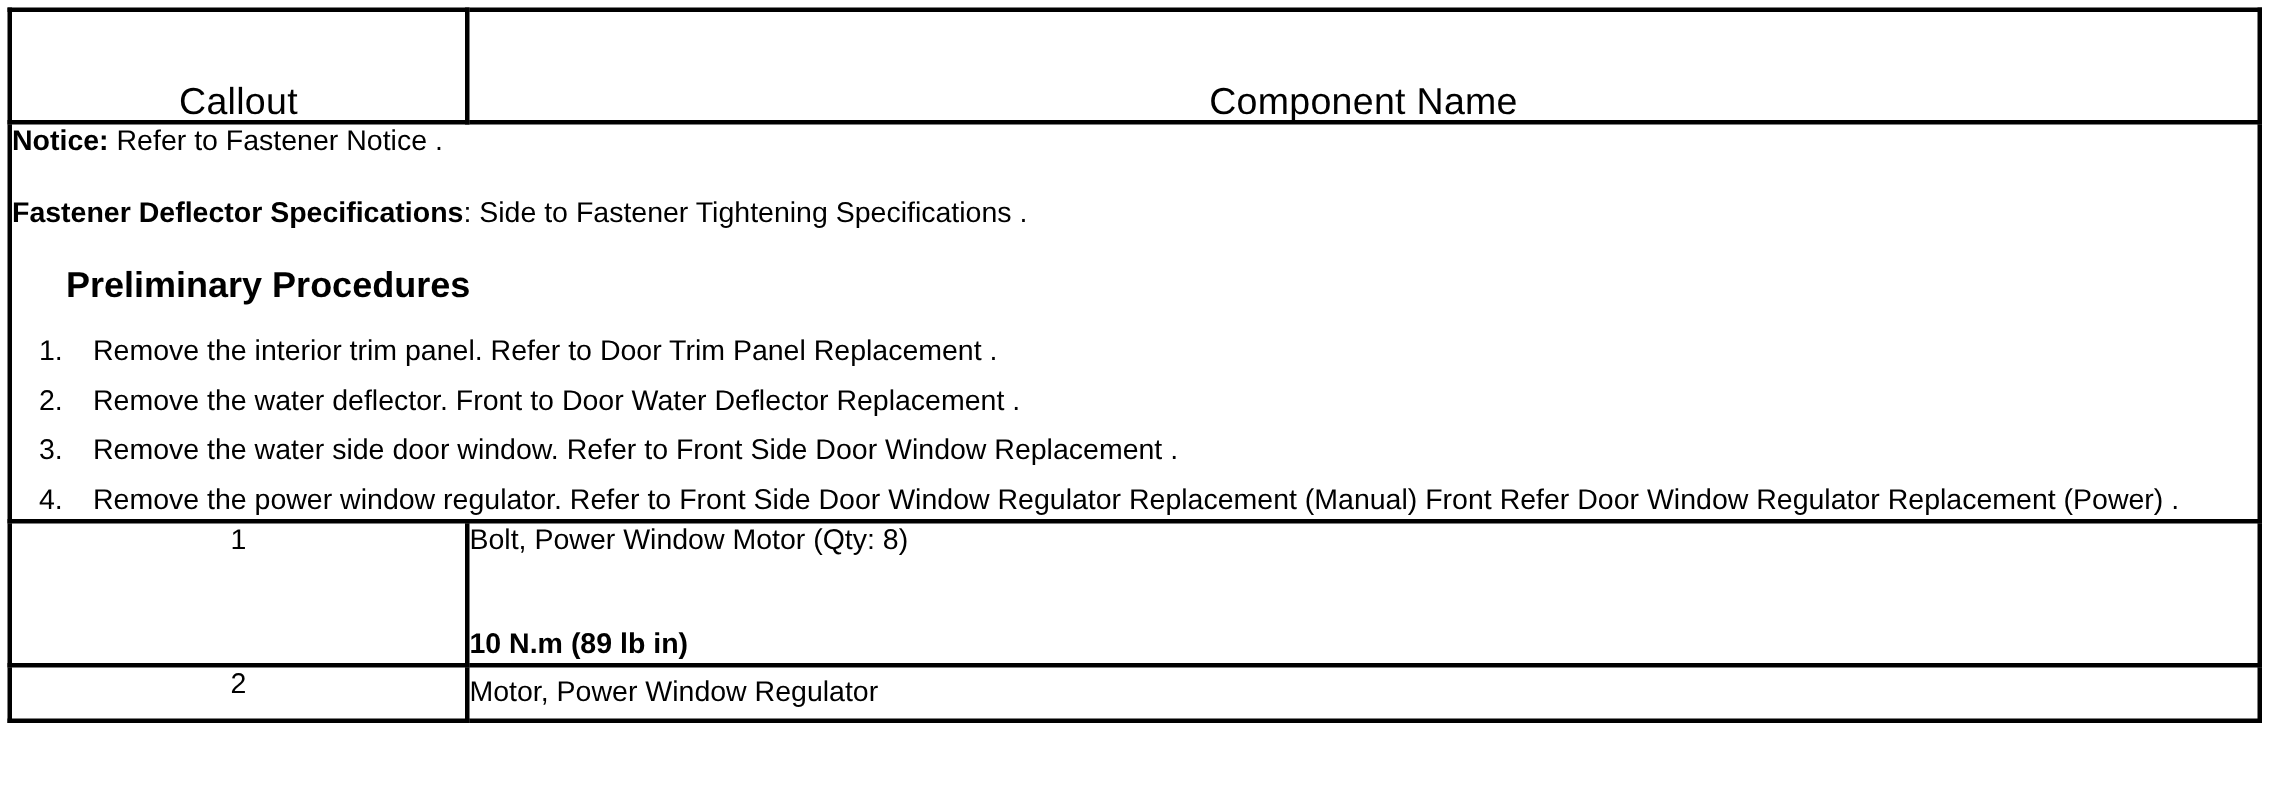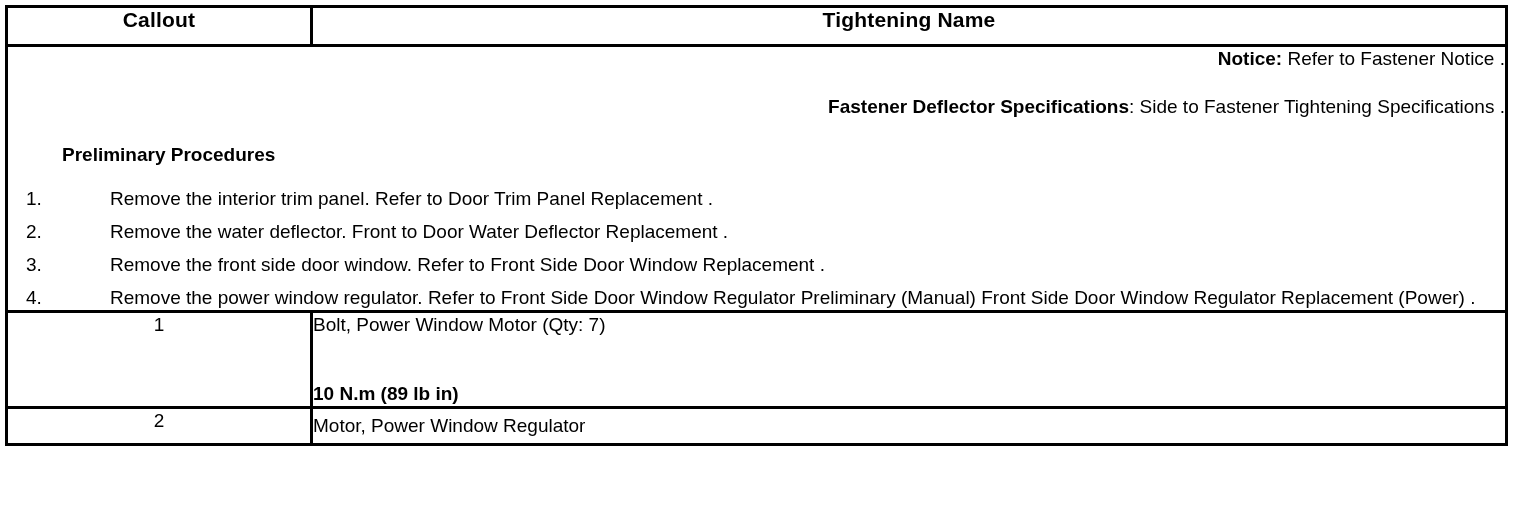--- a/index.html
+++ b/index.html
@@ -35,48 +35,48 @@
   col.col-callout { width: 305px; }
   col.col-name    { width: 1195px; }
 
   
   .hdr-cell {
     height: 36px;
     text-align: center;
     vertical-align: middle;
   }
   .hdr-text {
-    font-weight: bold;
-    font-size: 21px;
+    font-weight: normal;
+    font-size: 25px;
     font-stretch: semi-condensed;
     letter-spacing: 0.2px;
     line-height: 24px;
     display: block;
+    margin-top: 48px;
   }
 
   
   .proc-cell {
     padding: 10px 8px 12px 6px;
   }
   .proc-line {
     font-size: 19px;
     line-height: 24px;
     font-stretch: semi-condensed;
     margin: 0 0 24px 0;
     white-space: nowrap;
-    text-align: right;
   }
   .proc-line b { font-weight: bold; }
 
   .proc-subhead {
-    font-size: 19px;
+    font-size: 24px;
     font-weight: bold;
     line-height: 24px;
     font-stretch: semi-condensed;
-    margin: 0 0 20px 54px;
+    margin: 0 0 20px 36px;
   }
 
   ol.proc-list {
     margin: 0;
     padding: 0;
     list-style: none;
   }
   ol.proc-list li {
     position: relative;
     font-size: 19px;
@@ -88,21 +88,20 @@
   ol.proc-list li:last-child { margin-bottom: 0; }
   ol.proc-list li .li-num {
     position: absolute;
     left: 18px;
     top: 0;
     width: 30px;
     text-align: left;
   }
   ol.proc-list li .li-text {
     display: block;
-    margin-left: 48px;
   }
 
   
   .callout-cell {
     text-align: center;
     vertical-align: middle;
     font-size: 19px;
     font-stretch: semi-condensed;
     line-height: 24px;
   }
@@ -128,21 +127,21 @@
     <col class="col-callout">
     <col class="col-name">
   </colgroup>
   <tbody>
 
     <tr>
       <td class="hdr-cell">
         <span class="hdr-text">Callout</span>
       </td>
       <td class="hdr-cell">
-        <span class="hdr-text">Tightening Name</span>
+        <span class="hdr-text">Component Name</span>
       </td>
     </tr>
 
     <tr>
       <td class="proc-cell" colspan="2">
 
         <p class="proc-line"><b>Notice:</b><span> Refer to Fastener Notice .</span></p>
 
         <p class="proc-line"><b>Fastener Deflector Specifications</b><span>: Side to Fastener Tightening Specifications .</span></p>
 
@@ -152,35 +151,35 @@
           <li>
             <span class="li-num">1.</span>
             <span class="li-text">Remove the interior trim panel. Refer to Door Trim Panel Replacement .</span>
           </li>
           <li>
             <span class="li-num">2.</span>
             <span class="li-text">Remove the water deflector. Front to Door Water Deflector Replacement .</span>
           </li>
           <li>
             <span class="li-num">3.</span>
-            <span class="li-text">Remove the front side door window. Refer to Front Side Door Window Replacement .</span>
+            <span class="li-text">Remove the water side door window. Refer to Front Side Door Window Replacement .</span>
           </li>
           <li style="white-space:normal;">
             <span class="li-num">4.</span>
-            <span class="li-text">Remove the power window regulator. Refer to Front Side Door Window Regulator Preliminary (Manual) Front Side Door Window Regulator Replacement (Power) .</span>
+            <span class="li-text">Remove the power window regulator. Refer to Front Side Door Window Regulator Replacement (Manual) Front Refer Door Window Regulator Replacement (Power) .</span>
           </li>
         </ol>
 
       </td>
     </tr>
 
     <tr>
       <td class="callout-cell">1</td>
       <td class="name-cell">
-        <span class="desc">Bolt, Power Window Motor (Qty: 7)</span>
+        <span class="desc">Bolt, Power Window Motor (Qty: 8)</span>
         <span class="torque">10 N.m (89 lb in)</span>
       </td>
     </tr>
 
     <tr class="row-single">
       <td class="callout-cell">2</td>
       <td class="name-cell">
         <span class="desc">Motor, Power Window Regulator</span>
       </td>
     </tr>

